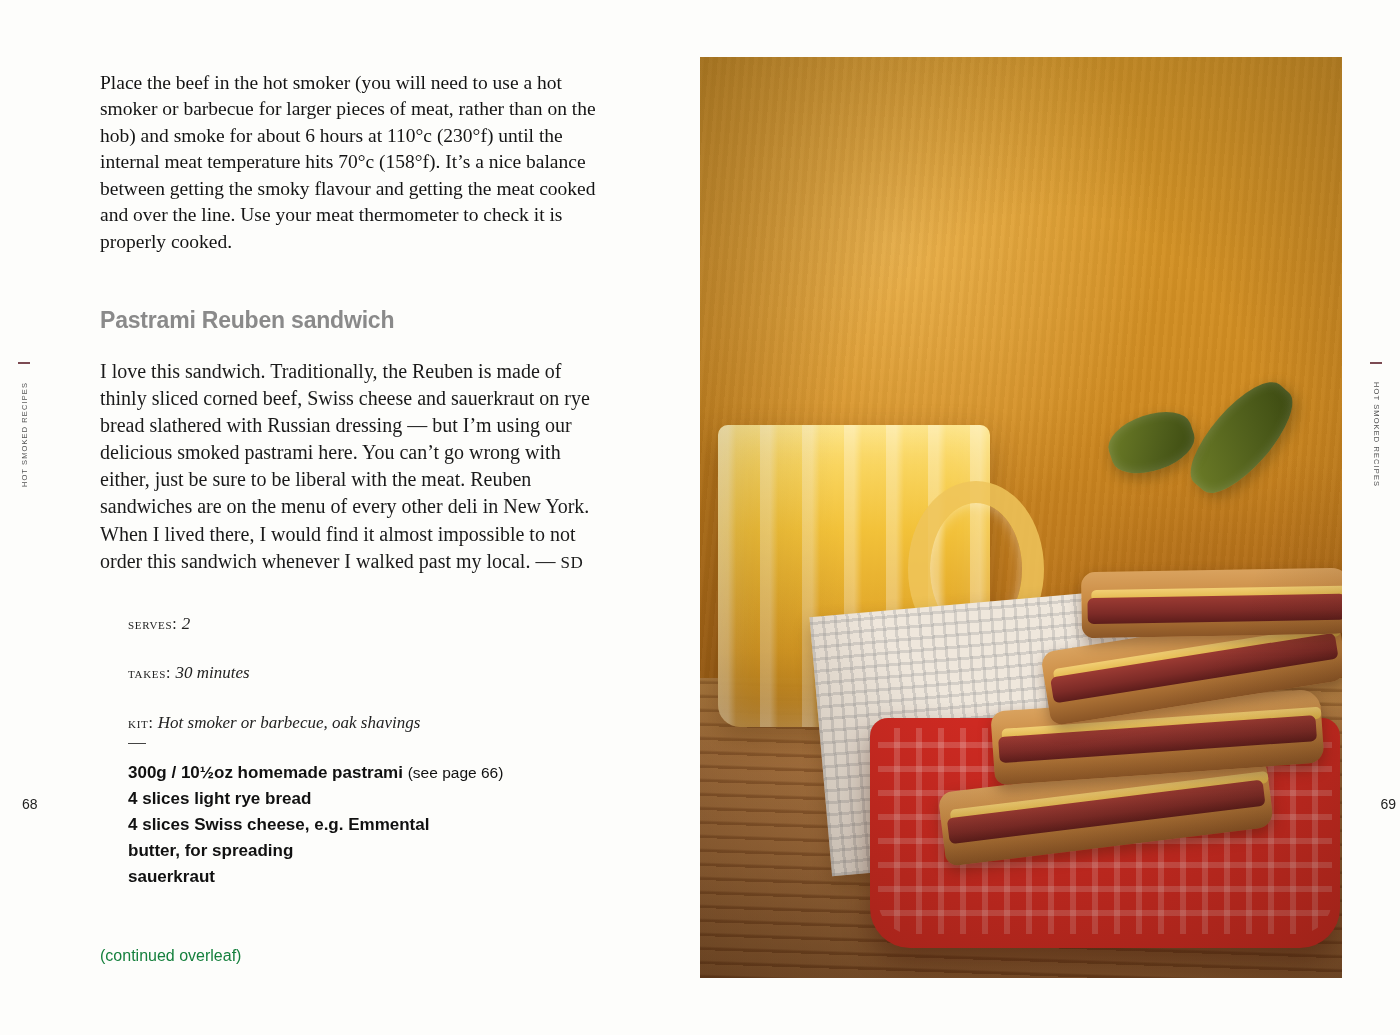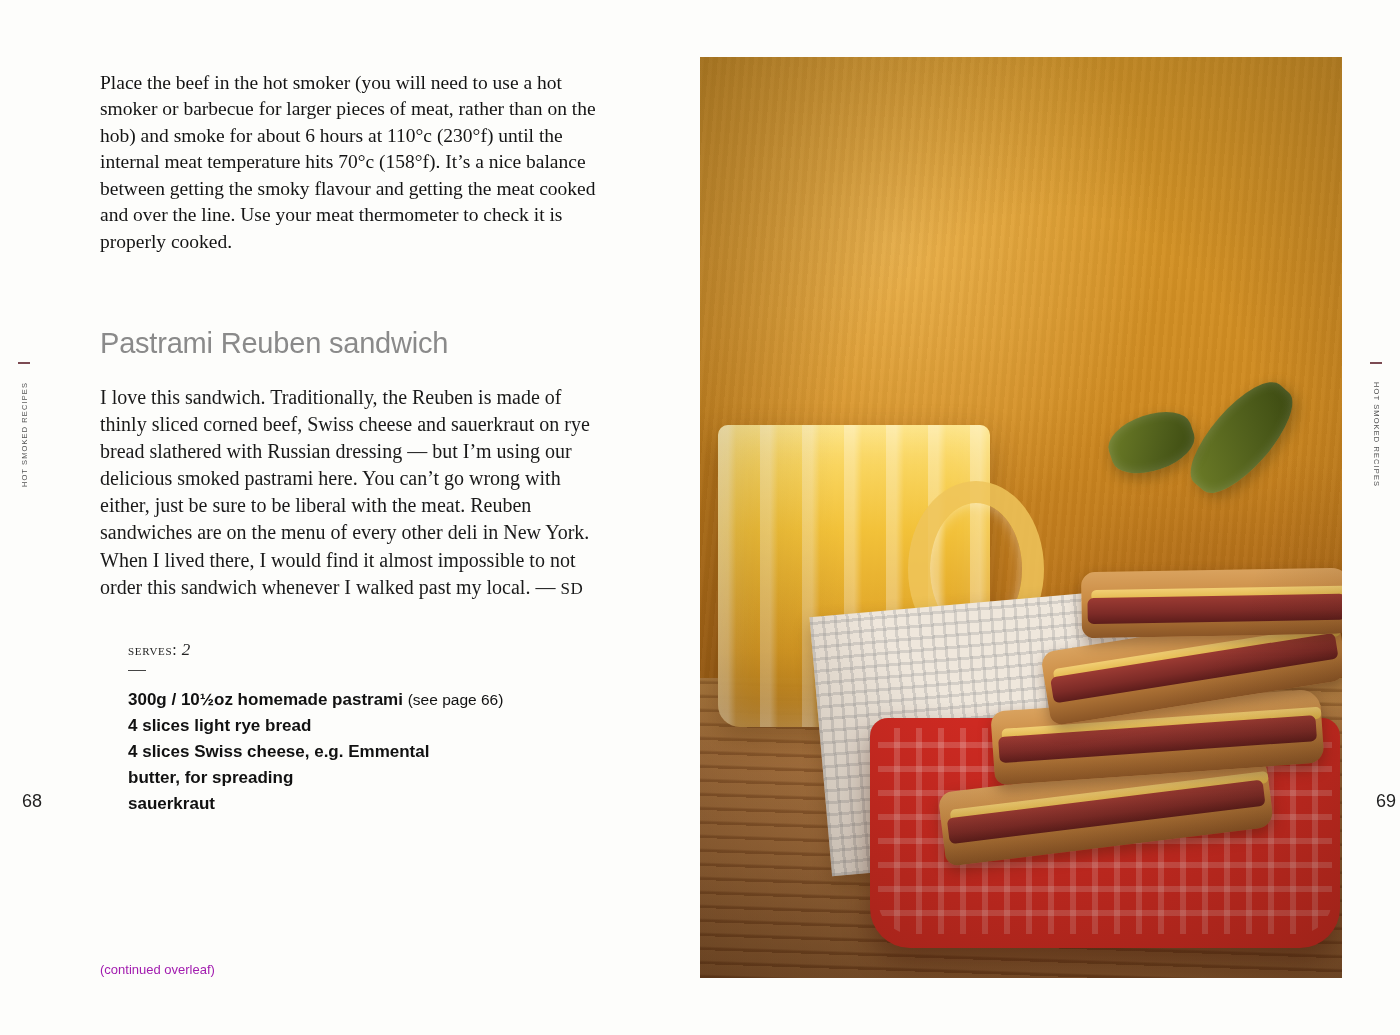--- a/index.html
+++ b/index.html
@@ -63,24 +63,24 @@
   .body-para {
     font-size: 19.5px;
     line-height: 1.355;
     margin: 0 0 22px 0;
     max-width: 510px;
     color: #141414;
   }
 
   .recipe-title {
     font-family: "Liberation Sans", sans-serif;
-    font-size: 29px;
-    font-weight: normal;
+    font-size: 23px;
+    font-weight: bold;
     color: #8a8a8a;
-    margin: 72px 0 24px 0;
+    margin: 52px 0 24px 0;
     letter-spacing: -0.2px;
   }
 
   .intro {
     font-size: 20px;
     line-height: 1.355;
     margin: 0 0 36px 0;
     max-width: 515px;
   }
   .intro .initials {
@@ -120,31 +120,31 @@
     color: #111;
   }
   .ingredients .note {
     font-weight: normal;
     font-size: 15.5px;
   }
 
   .continued {
     position: absolute;
     left: 100px;
-    bottom: 58px;
+    bottom: 70px;
     font-family: "Liberation Sans", sans-serif;
-    font-size: 13px;
-    color: #a21caf;
+    font-size: 16px;
+    color: #15803d;
   }
 
   .folio {
     position: absolute;
     bottom: 26px;
     font-family: "Liberation Sans", sans-serif;
-    font-size: 18px;
+    font-size: 14px;
     color: #222;
   }
   .folio.left { left: 22px; }
   .folio.right { right: 4px; }
 
   
   .page-right {
     position: relative;
     width: 700px;
     height: 1035px;
@@ -332,20 +332,28 @@
     <p class="body-para">Place the beef in the hot smoker (you will need to use a hot smoker or barbecue for larger pieces of meat, rather than on the hob) and smoke for about 6 hours at 110°c (230°f) until the internal meat temperature hits 70°c (158°f). It’s a nice balance between getting the smoky flavour and getting the meat cooked and over the line. Use your meat thermometer to check it is properly cooked.</p>
 
     <h2 class="recipe-title">Pastrami Reuben sandwich</h2>
 
     <p class="intro"><span>I love this sandwich. Traditionally, the Reuben is made of thinly sliced corned beef, Swiss cheese and sauerkraut on rye bread slathered with Russian dressing — but I’m using our delicious smoked pastrami here. You can’t go wrong with either, just be sure to be liberal with the meat. Reuben sandwiches are on the menu of every other deli in New York. When I lived there, I would find it almost impossible to not order this sandwich whenever I walked past my local. —</span> <span class="initials">SD</span></p>
 
     <div class="meta-block">
       <div class="meta-line">
         <span class="meta-key">serves:</span>
         <span class="meta-val">2</span>
+      </div>
+      <div class="meta-line">
+        <span class="meta-key">takes:</span>
+        <span class="meta-val">30 minutes</span>
+      </div>
+      <div class="meta-line">
+        <span class="meta-key">kit:</span>
+        <span class="meta-val">Hot smoker or barbecue, oak shavings</span>
       </div>
       <div class="meta-dash"></div>
     </div>
 
     <div class="ingredients">
       <div><span>300g / 10½oz homemade pastrami</span> <span class="note">(see page 66)</span></div>
       <div><span>4 slices light rye bread</span></div>
       <div><span>4 slices Swiss cheese, e.g. Emmental</span></div>
       <div><span>butter, for spreading</span></div>
       <div><span>sauerkraut</span></div>

